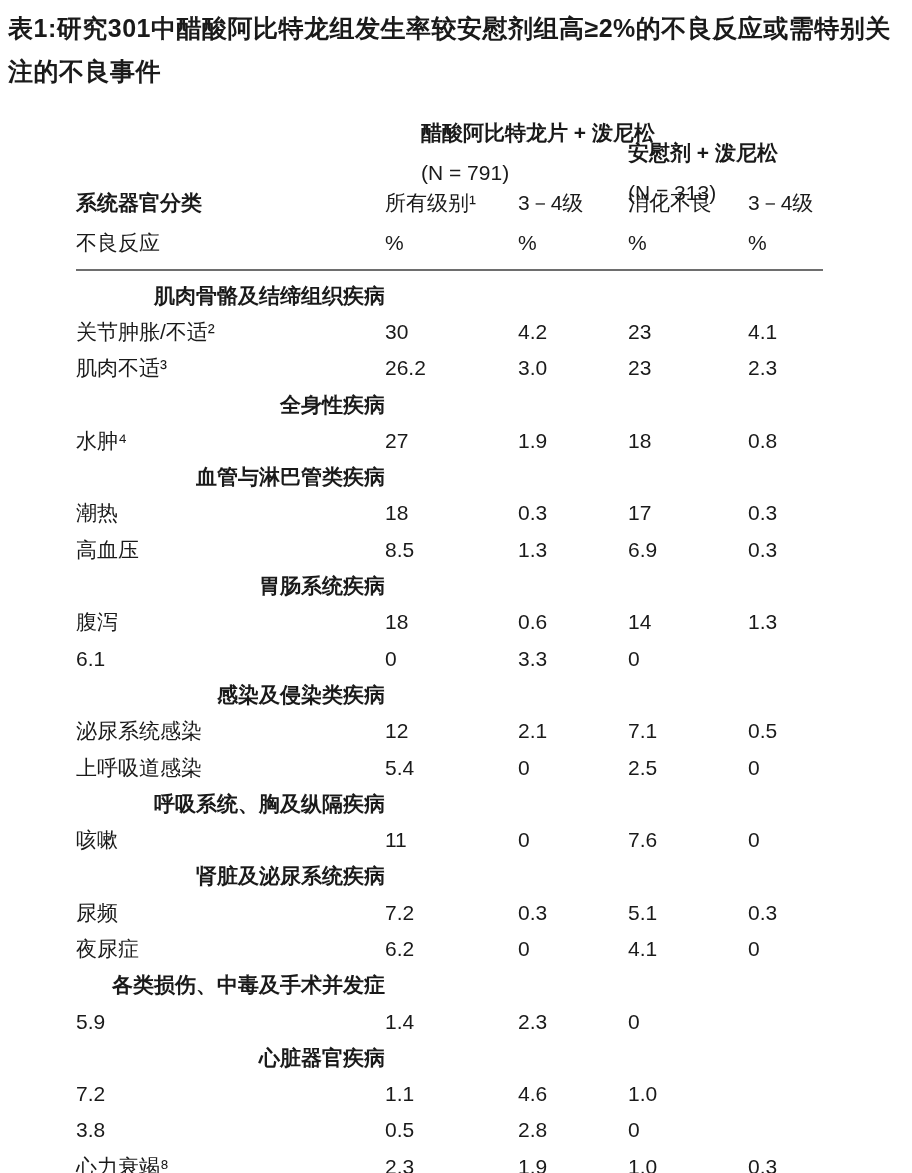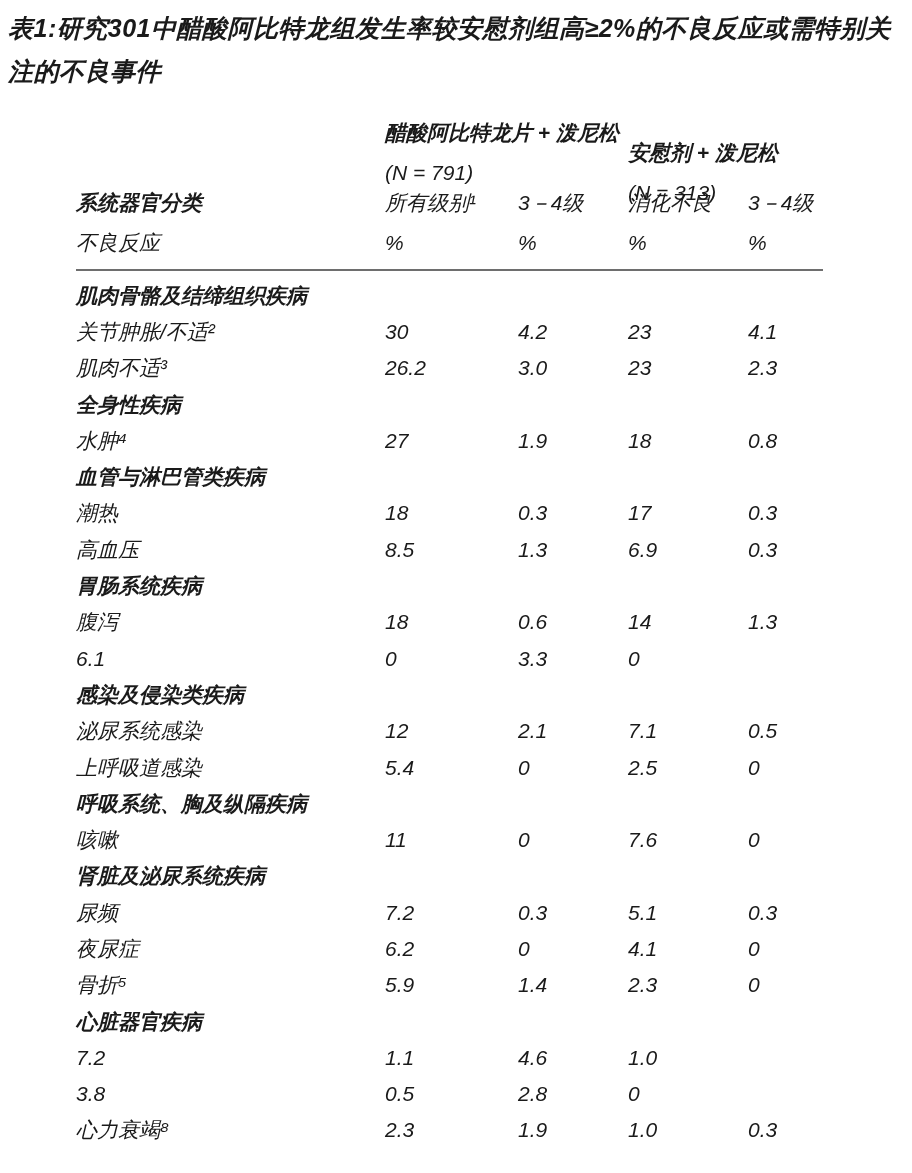--- a/index.html
+++ b/index.html
@@ -3,21 +3,21 @@
 <meta charset="utf-8">
 <style>
   * { box-sizing: border-box; }
   html, body {
     margin: 0; padding: 0;
     width: 912px; height: 1173px;
     background: #ffffff;
     color: #1a1a1a;
     font-family: "Liberation Sans", "DejaVu Sans", sans-serif;
   }
-  .page { width: 912px; height: 1173px; overflow: hidden; font-style: italic; }
+  .page { width: 912px; height: 1173px; overflow: hidden; }
   .title {
     padding: 7px 4px 0 8px;
     width: 906px;
     font-size: 25px;
     font-weight: 700;
     line-height: 43px;
     letter-spacing: 0.5px;
   }
   .table {
     margin: 9px 0 0 76px;
@@ -29,24 +29,24 @@
     align-items: center;
   }
   .hrow { height: 40px; }
   .trow { height: 36.3px; }
   .cell {
     font-size: 21px;
     white-space: nowrap;
     line-height: 1;
   }
   .bold { font-weight: 700; }
-  .span-g1 { grid-column: 2 / 4; }
+  .span-g1 { grid-column: 2 / 4; margin-left: 36px; }
   .span-g2 { grid-column: 4 / 6; margin-top: 40px; }
   .col1 { grid-column: 1 / 2; }
-  .cat .cell.label { font-weight: 700; }
+  .cat .cell.label { font-weight: 700; text-align: right; }
   .rule {
     border: none;
     border-top: 2px solid #6e6e6e;
     margin: 0;
     width: 747px;
   }
   .rule-top { margin-top: 7px; margin-bottom: 6px; }
 </style>
 </head>
 <body>
@@ -213,22 +213,28 @@
           <div class="cell value">5.1</div>
           <div class="cell value">0.3</div>
         </div>
         <div class="trow">
           <div class="cell label">夜尿症</div>
           <div class="cell value">6.2</div>
           <div class="cell value">0</div>
           <div class="cell value">4.1</div>
           <div class="cell value">0</div>
         </div>
-        <div class="trow">
-          <div class="cell label">骨折⁵</div>
+        <div class="trow cat">
+          <div class="cell label">各类损伤、中毒及手术并发症</div>
+          <div class="cell value"></div>
+          <div class="cell value"></div>
+          <div class="cell value"></div>
+          <div class="cell value"></div>
+        </div>
+        <div class="trow">
           <div class="cell value">5.9</div>
           <div class="cell value">1.4</div>
           <div class="cell value">2.3</div>
           <div class="cell value">0</div>
         </div>
         <div class="trow cat">
           <div class="cell label">心脏器官疾病</div>
           <div class="cell value"></div>
           <div class="cell value"></div>
           <div class="cell value"></div>

